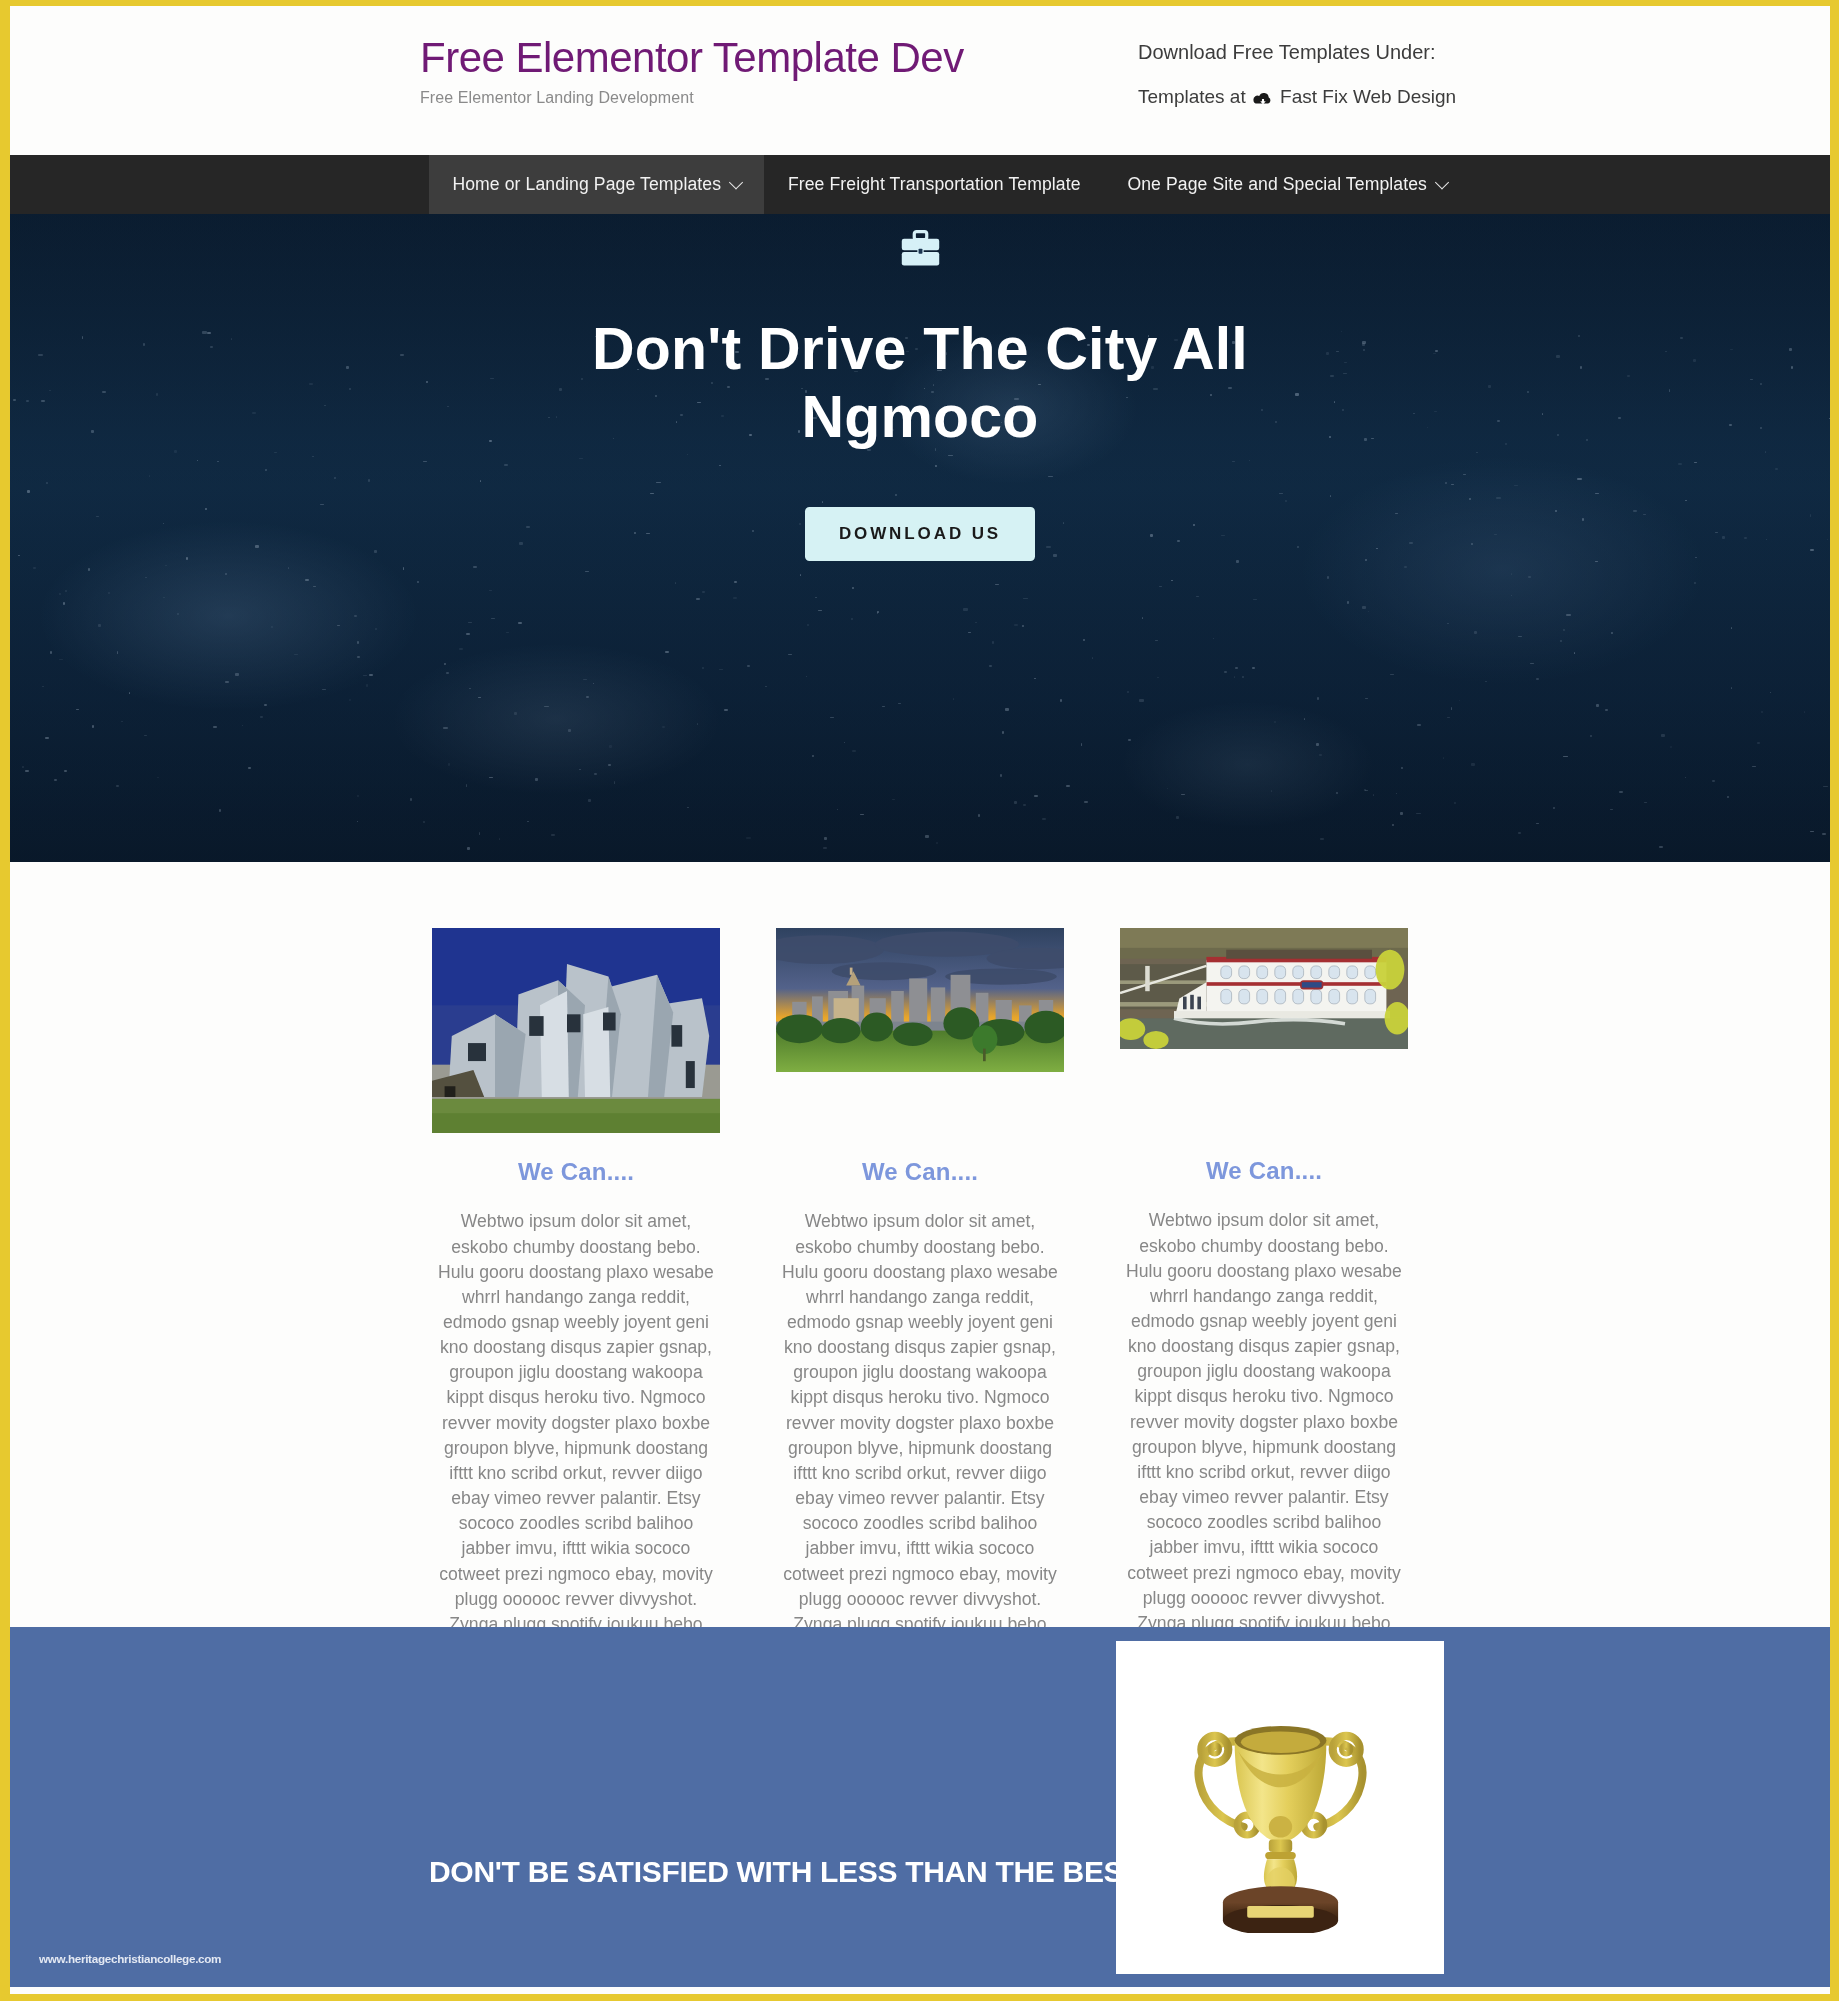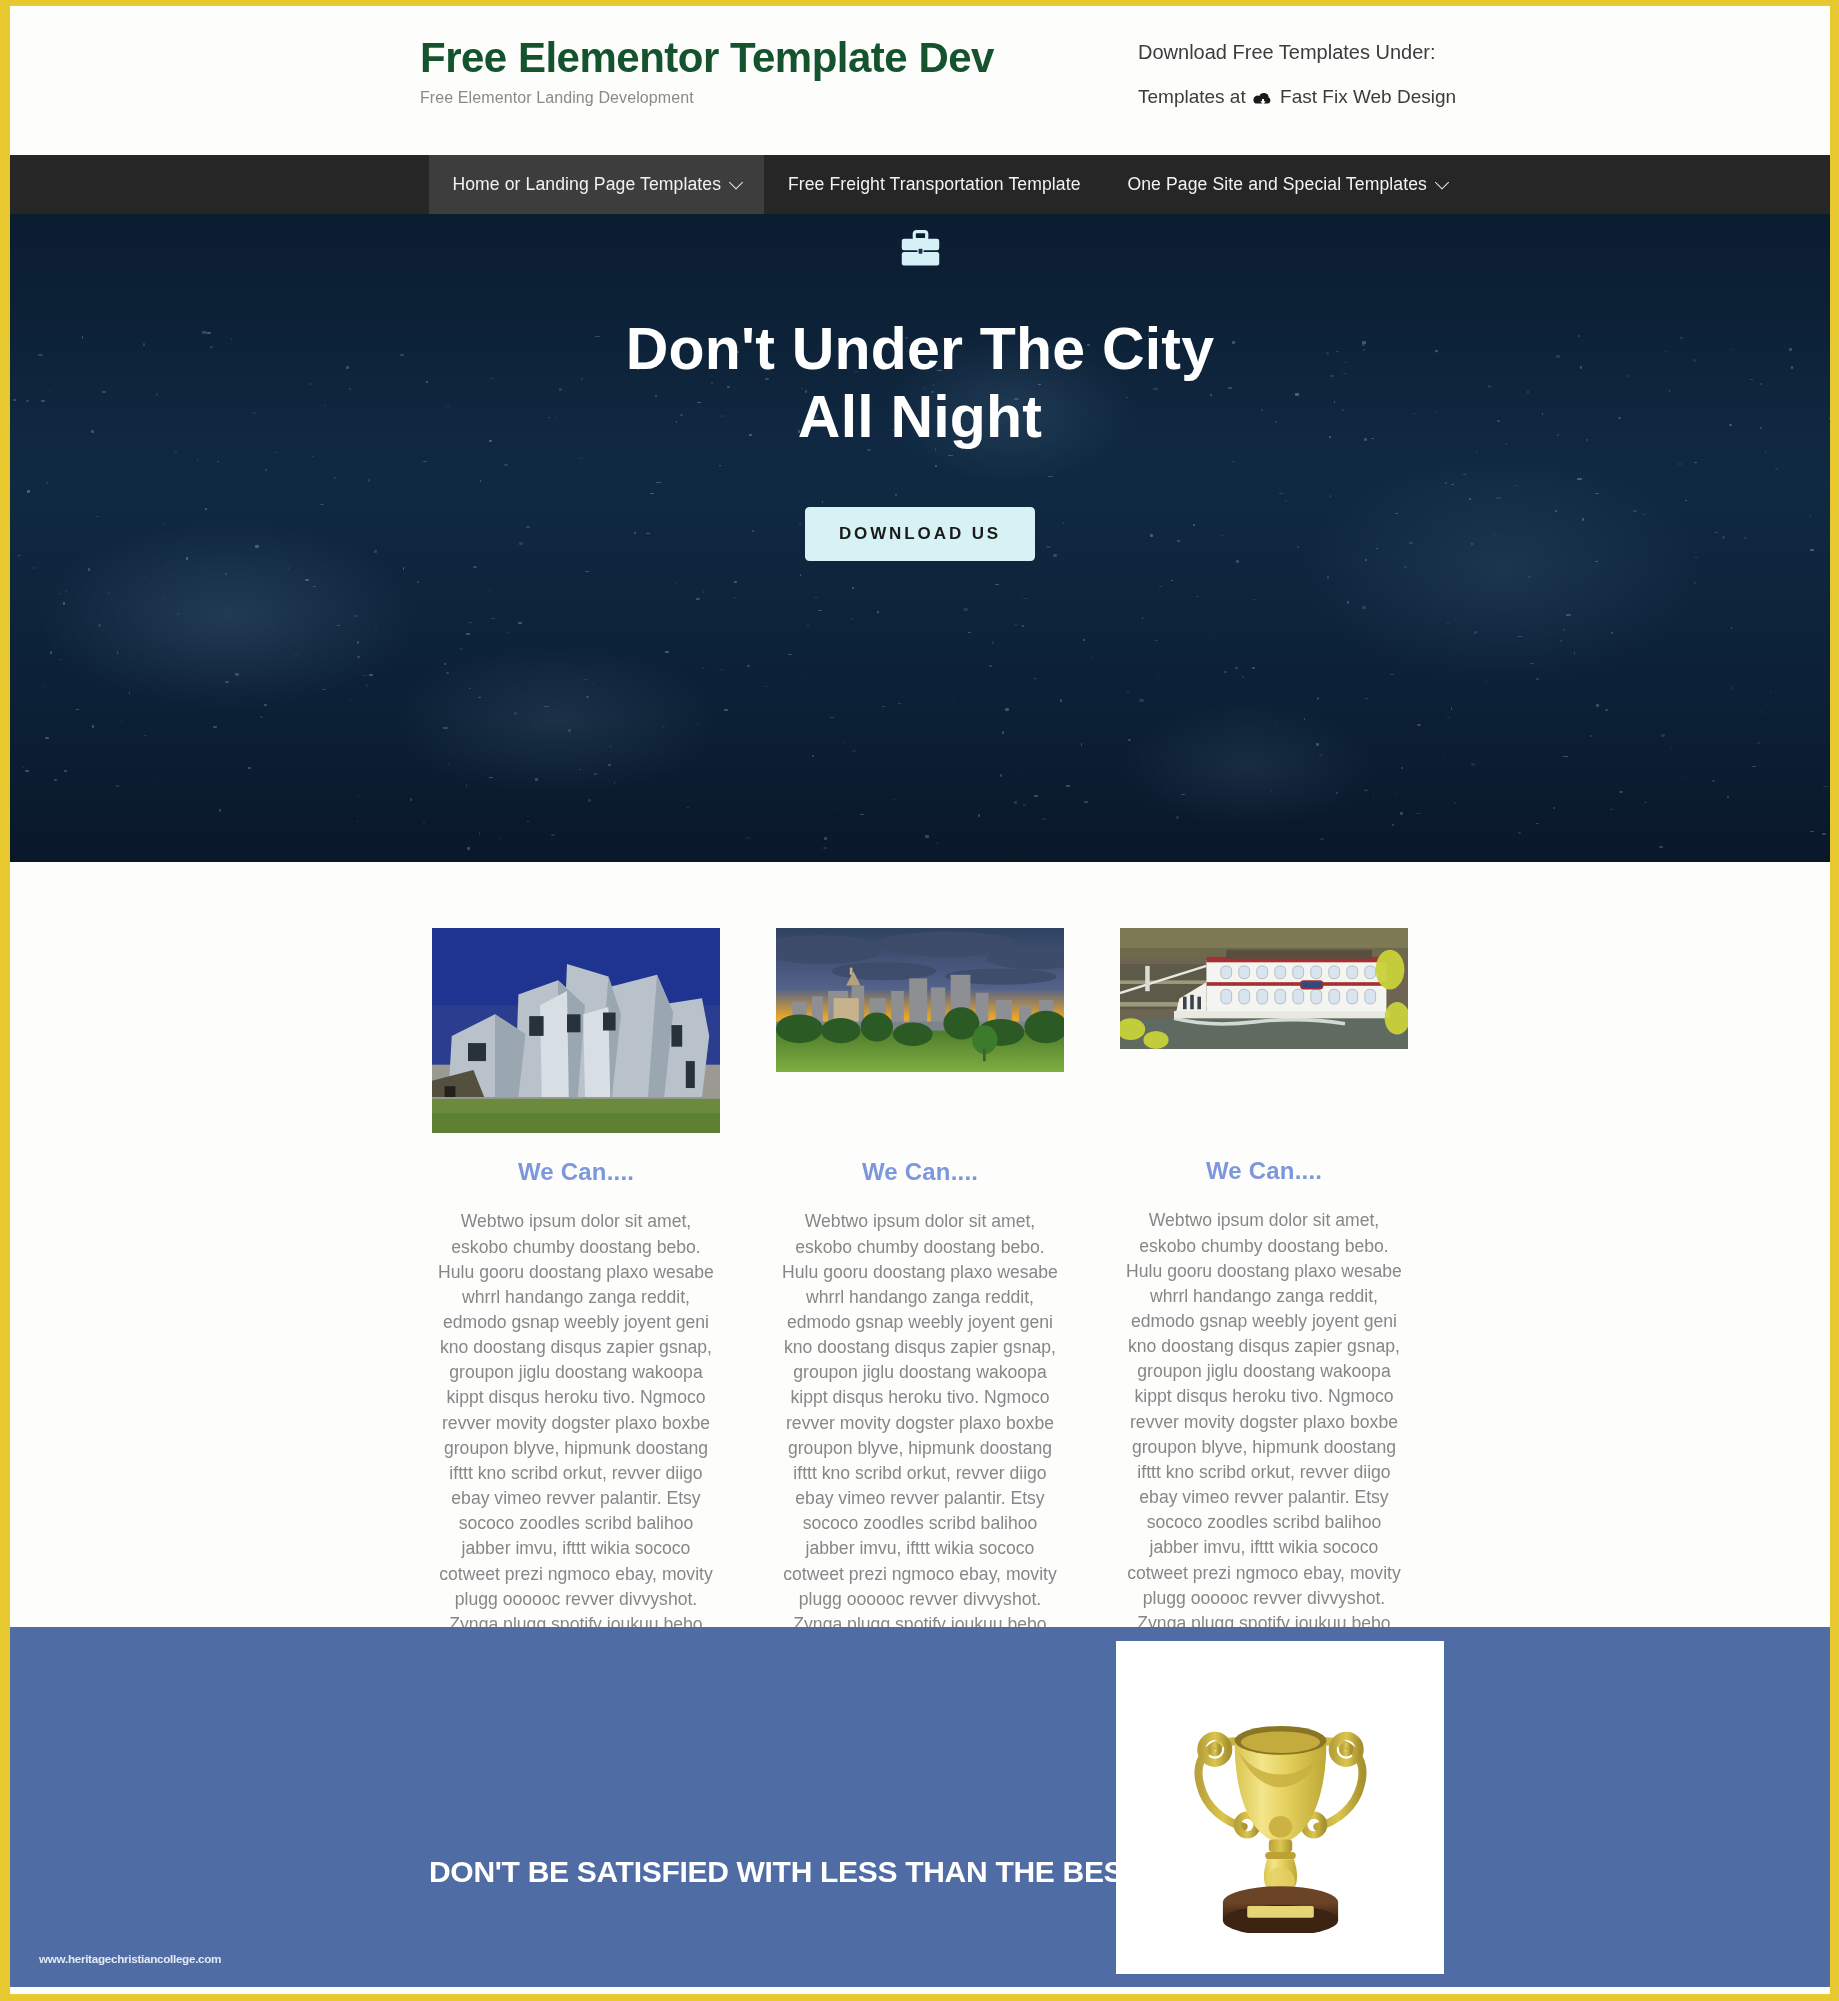--- a/index.html
+++ b/index.html
@@ -31,22 +31,22 @@
     background: #fdfdfc;
     display: block;
   }
   .brand-block {
     position: absolute;
     left: 410px;
     top: 29px;
   }
   .brand-title {
     font-size: 42px;
-    font-weight: bold;
-    color: #14532d;
+    font-weight: normal;
+    color: #701a75;
     letter-spacing: -0.5px;
     line-height: 1.08;
     white-space: nowrap;
   }
   .brand-tagline {
     margin-top: 9px;
     font-size: 16px;
     color: #8a8a8a;
     letter-spacing: 0.1px;
   }
@@ -789,21 +789,21 @@
 
     <div class="hero-inner">
       <svg class="hero-logo-mark" viewBox="0 0 48 46">
         <rect x="17" y="4" width="14" height="9" rx="2.5" fill="none" stroke="#d6f0f7" stroke-width="3.6"></rect>
         <rect x="3" y="12" width="42" height="13" rx="2.5" fill="#d6f0f7"></rect>
         <rect x="3" y="27" width="42" height="15" rx="2.5" fill="#d6f0f7"></rect>
         <rect x="20.5" y="22" width="7" height="8" rx="1.4" fill="#d6f0f7"></rect>
         <rect x="21.8" y="23.2" width="4.4" height="5.6" rx="1" fill="#1b3551"></rect>
       </svg>
 
-      <h1 class="hero-title">Don't Under The City All Night</h1>
+      <h1 class="hero-title">Don't Drive The City All Ngmoco</h1>
 
       <div class="hero-btn-contact">DOWNLOAD US</div>
     </div>
   </section>
 
   <section class="features">
     <div class="features-row">
 
       <div class="feature-col c1">
         <div class="feature-figure">

